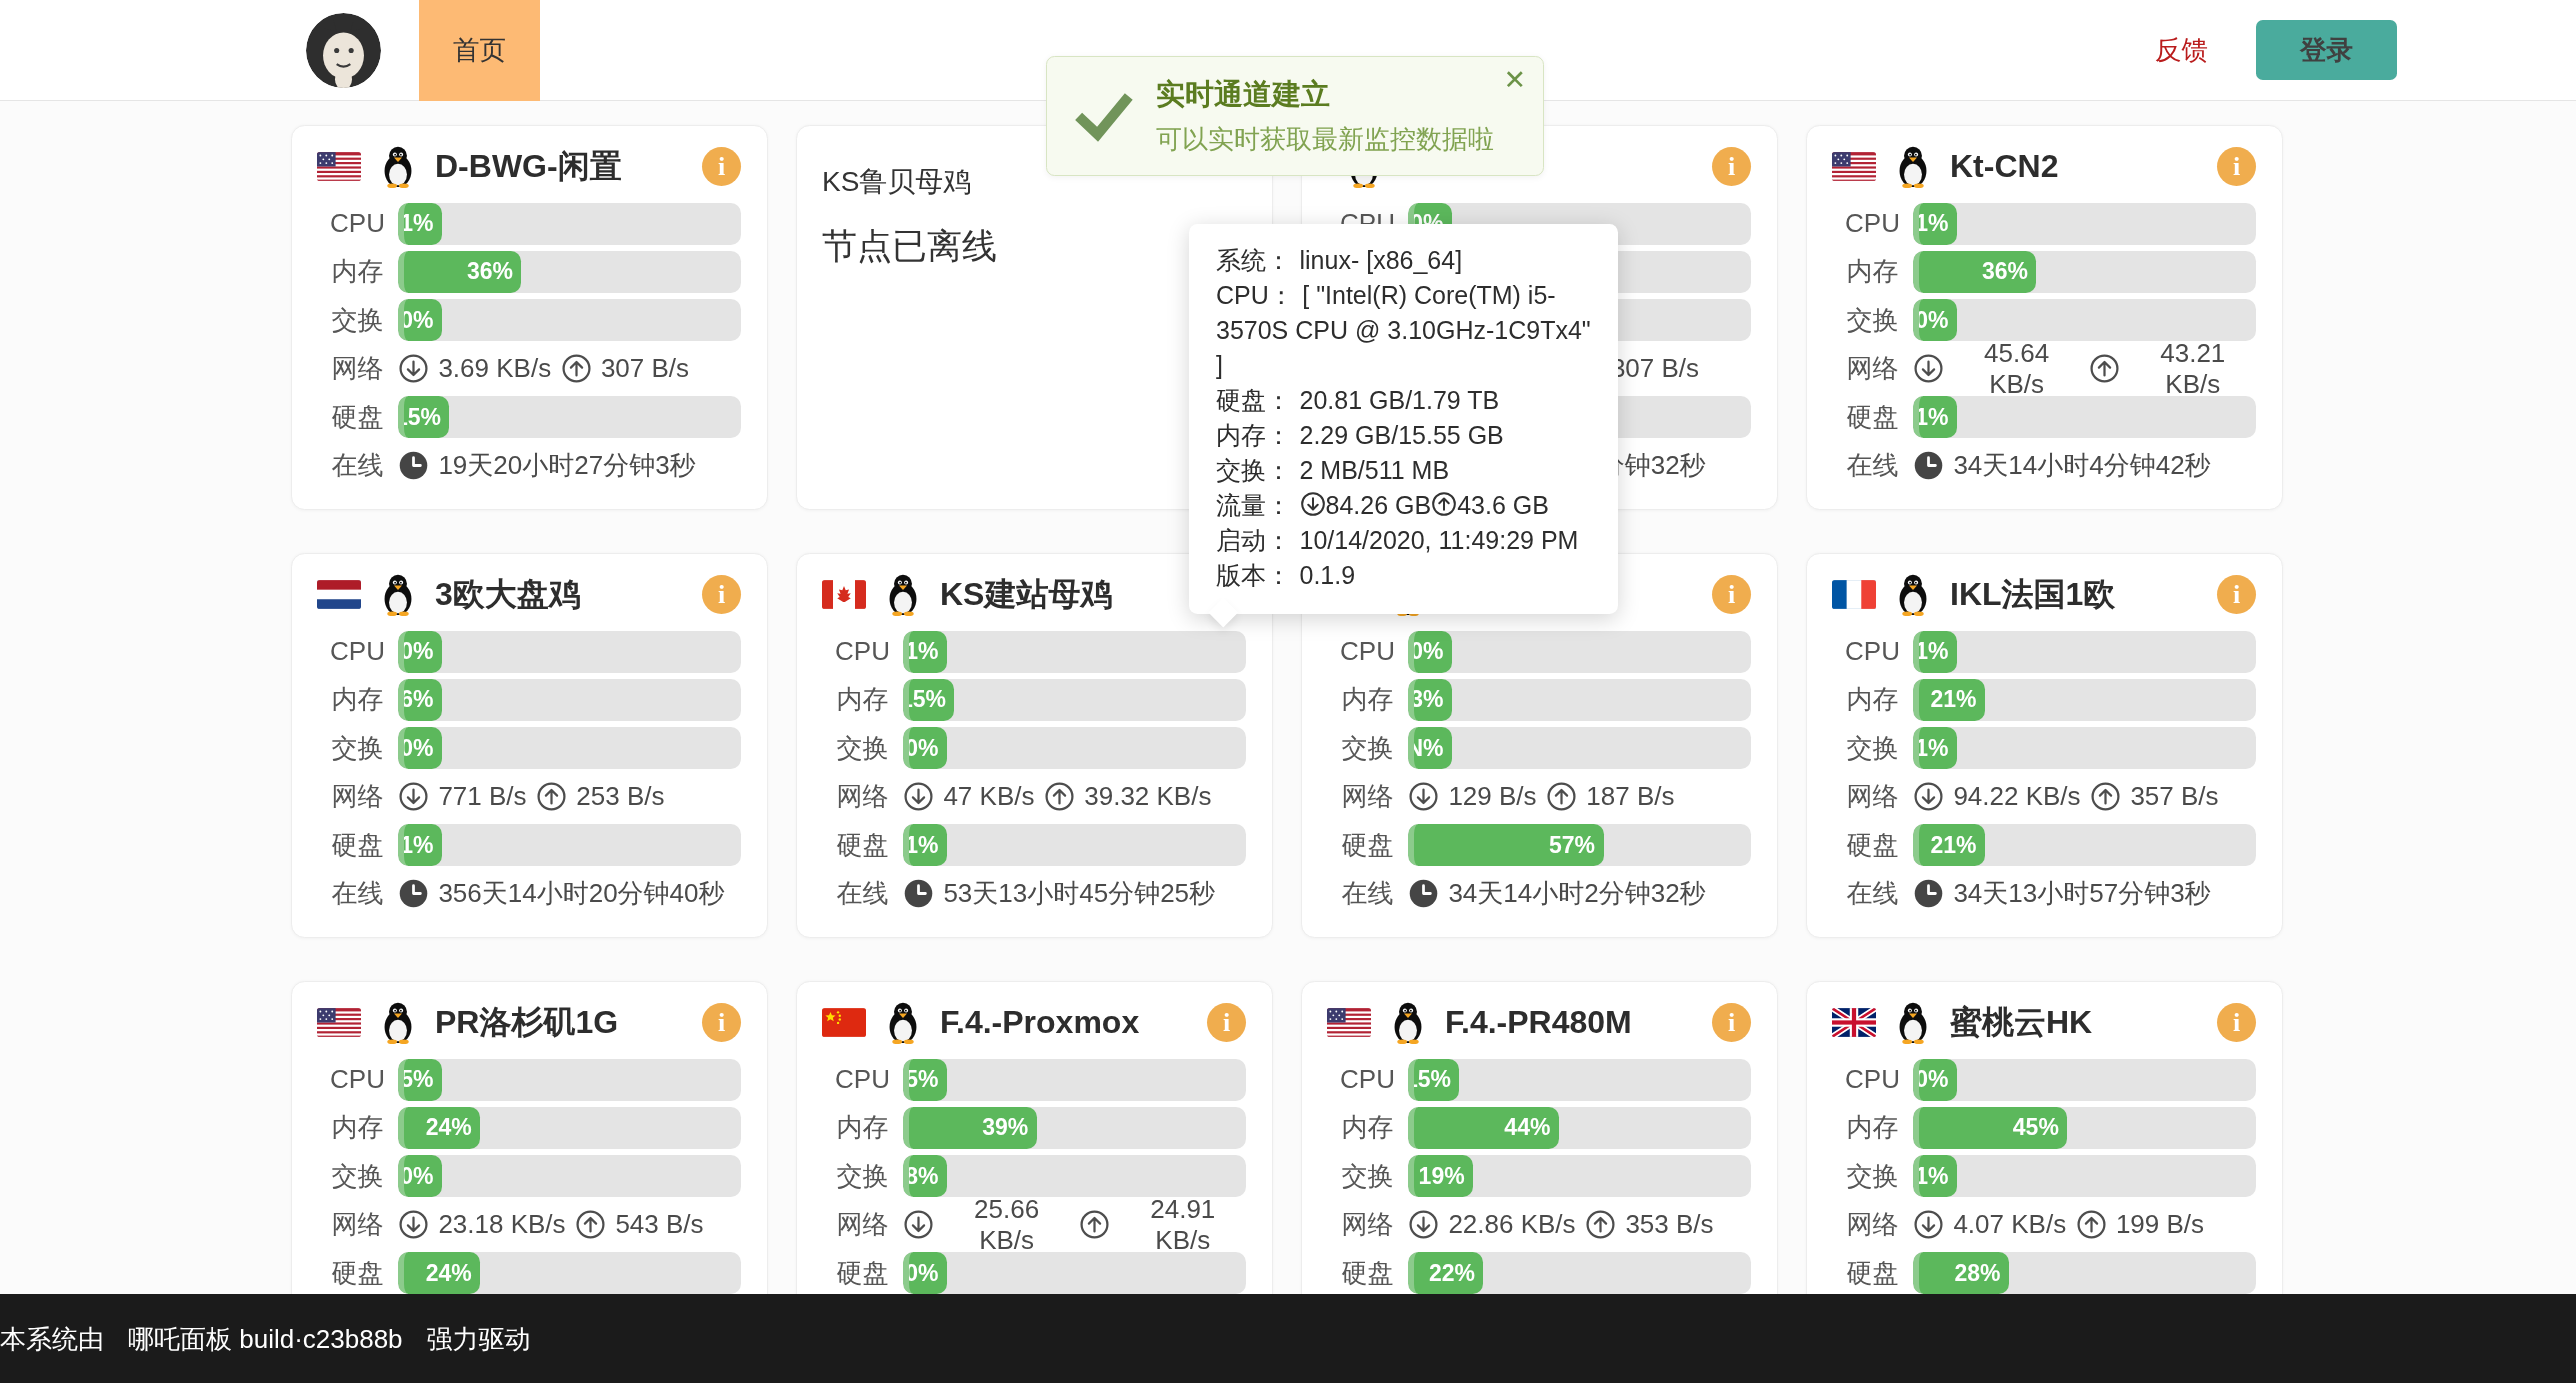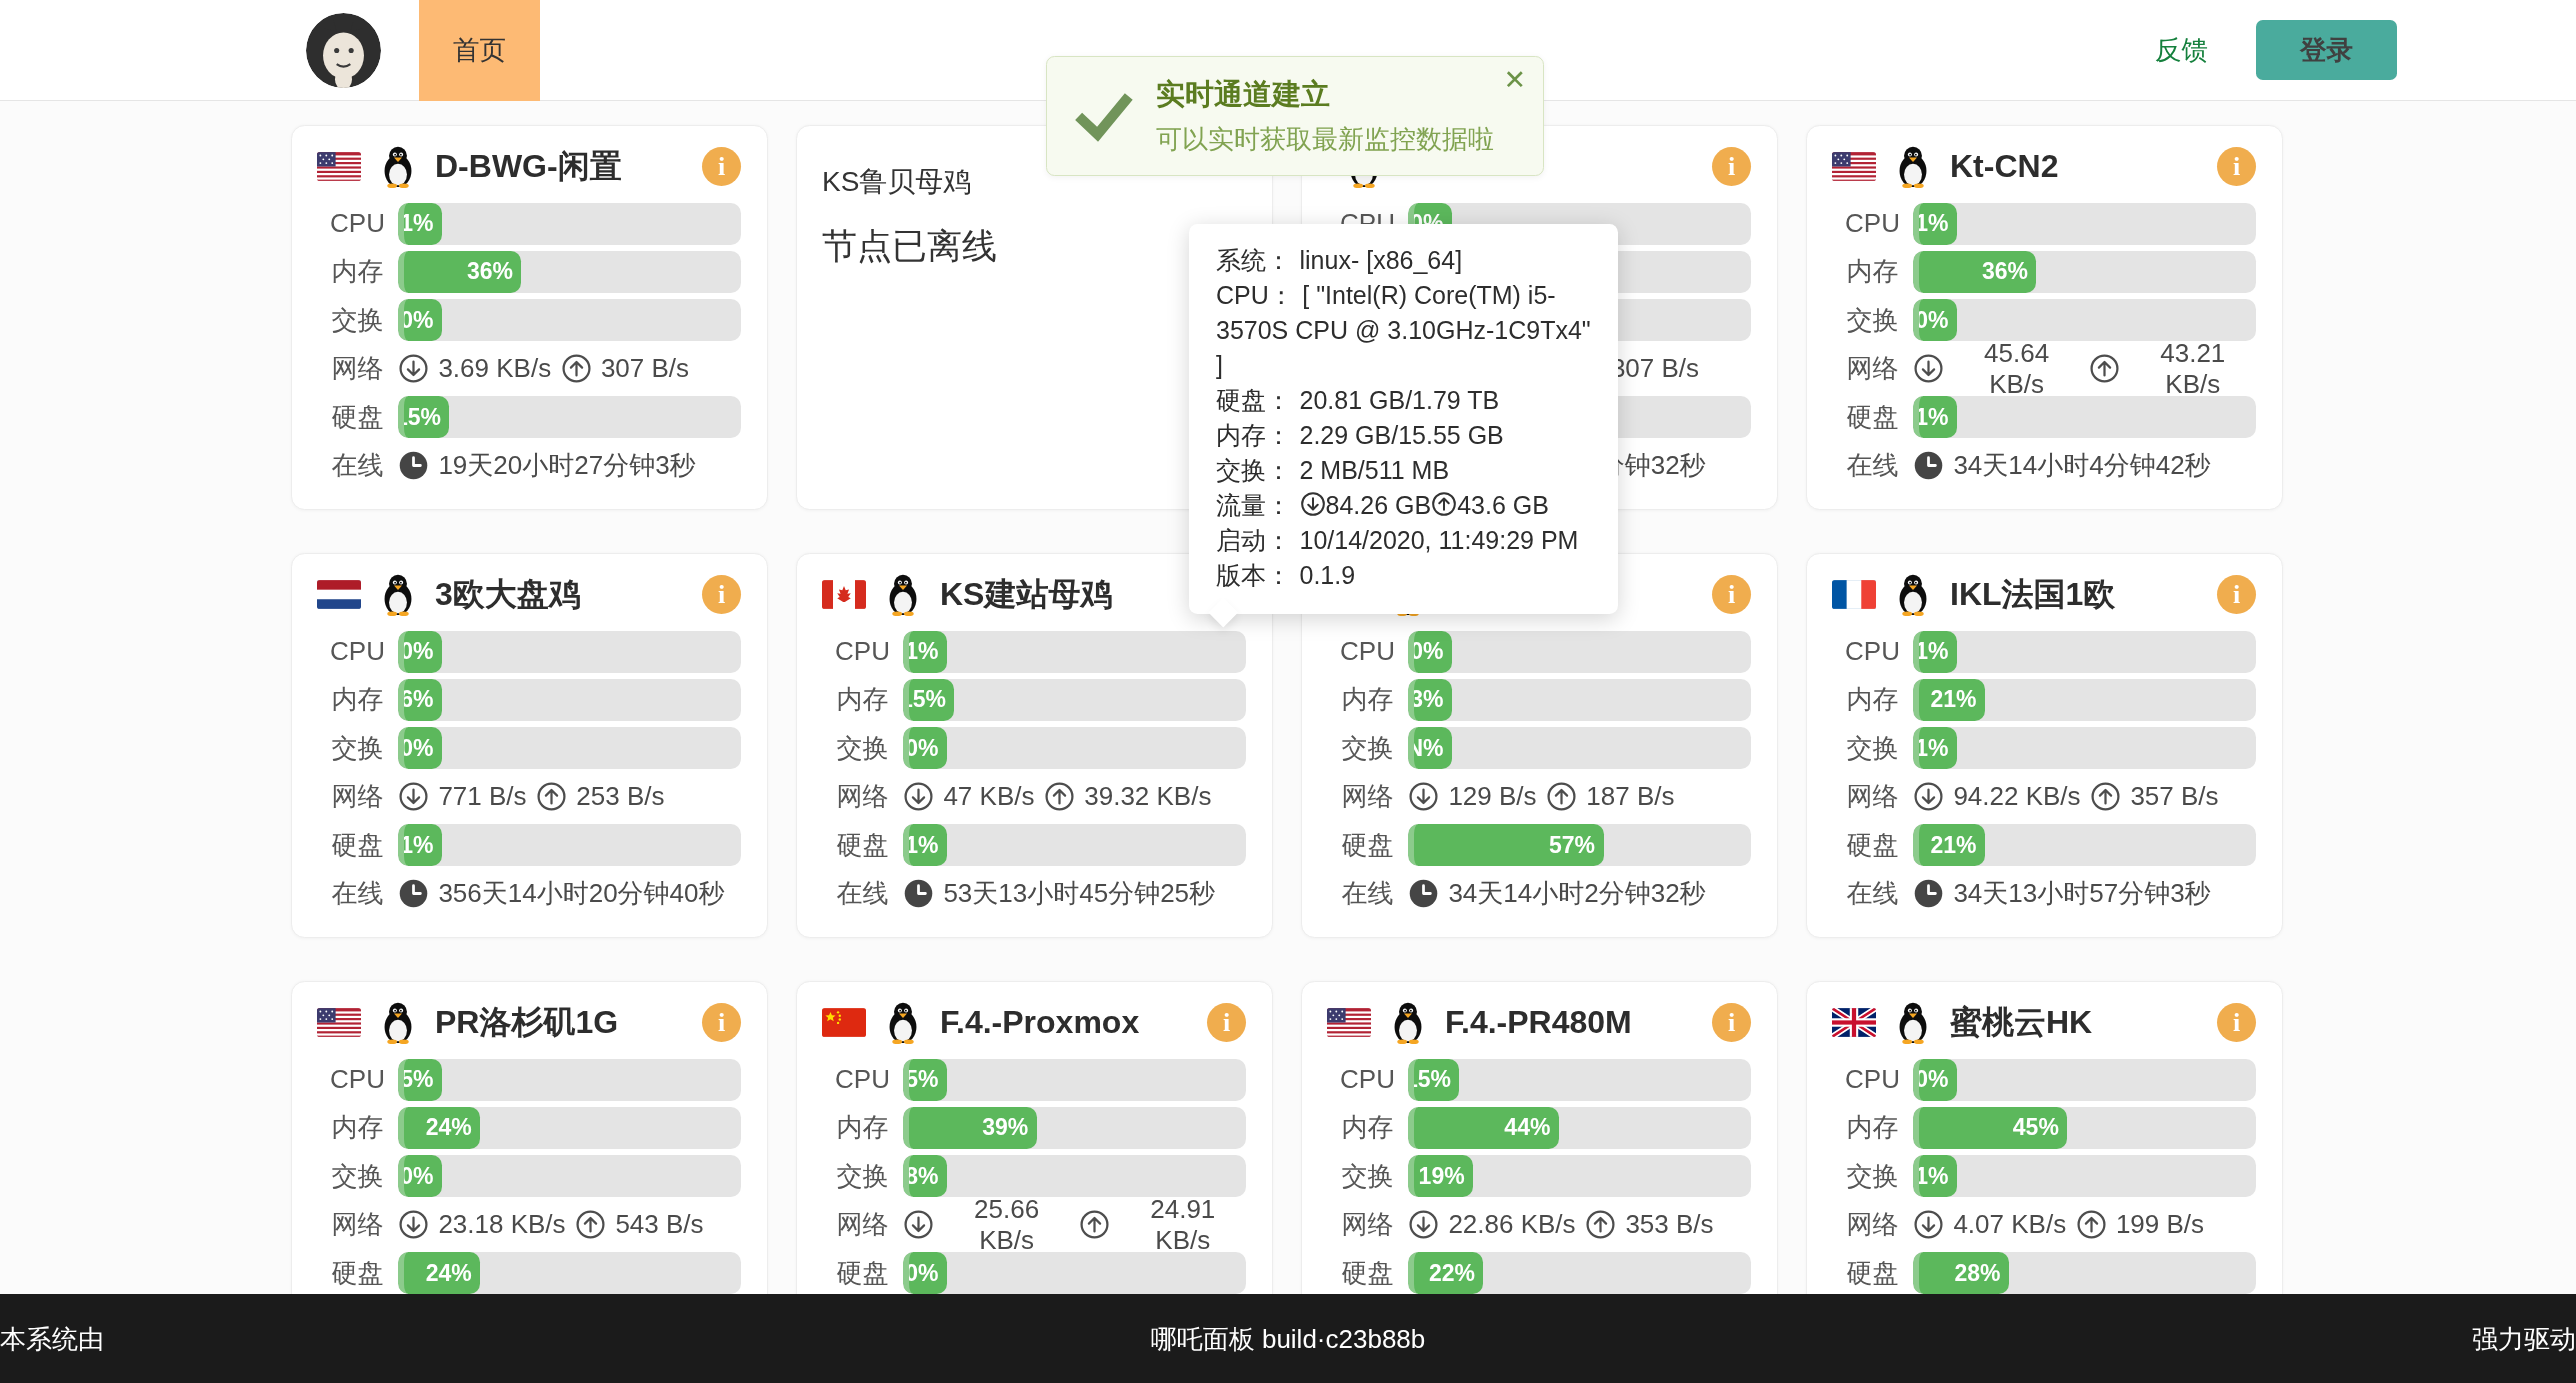--- a/index.html
+++ b/index.html
@@ -6,21 +6,21 @@
   html,body { width:2576px; height:1384px; overflow:hidden; background:#fbfbfb;
     font-family:"Liberation Sans","DejaVu Sans",sans-serif; color:#333; position:relative; }
 
   
   .header { height:101px; background:#fff; border-bottom:0.9px solid #e5e5e5;
     display:flex; align-items:center; position:relative; z-index:5; }
   .logo { width:75px; height:75px; margin-left:306px; border-radius:50%; overflow:hidden; flex:none; }
   .tab-home { margin-left:38px; width:121px; height:101px; background:#fdba74;
     display:flex; align-items:center; justify-content:center; font-size:26.5px; color:#333; cursor:pointer; }
   .header-spacer { flex:1; }
-  .feedback { font-size:26.5px; color:#15803d; margin-right:48px; cursor:pointer; }
+  .feedback { font-size:26.5px; color:#b91c1c; margin-right:48px; cursor:pointer; }
   .login-btn { width:141px; height:60px; margin-right:179px; background:#4aab9d; color:#404040;
     font-size:26.5px; font-weight:bold; border:none; border-radius:6.8px; display:flex;
     align-items:center; justify-content:center; cursor:pointer; }
 
   
   .content { width:1994px; margin:24px auto 0; display:grid;
     grid-template-columns:repeat(4,477px); column-gap:28px; row-gap:43px; }
   .card { width:477px; height:385px; background:#fff; border:0.9px solid #ededed; border-radius:13.7px;
     padding:15.4px 26px 0 25px; box-shadow:0 0.9px 3.4px rgba(0,0,0,.04); }
   .title-row { display:flex; align-items:center; height:51px; gap:19px; }
@@ -57,21 +57,21 @@
   .tooltip { position:absolute; left:1189px; top:224px; width:429px; z-index:80;
     background:#fff; border-radius:8.5px; box-shadow:0 4.3px 22px rgba(0,0,0,.17);
     padding:19px 26px 20.5px 27px; font-size:25px; line-height:35px; color:#2d2d2d; }
   .tooltip-arrow { position:absolute; left:24px; bottom:-9.4px; width:20.5px; height:20.5px;
     background:#fff; transform:rotate(45deg); box-shadow:3.4px 3.4px 8.5px rgba(0,0,0,.08); }
   .tt-label { margin-right:8.5px; }
   .tt-cicon svg { width:26px; height:26px; display:inline-block; vertical-align:-3.4px; }
 
   
   .footer { position:absolute; left:0; bottom:0; width:100%; height:90px; background:#1b1b1b;
-    z-index:60; display:flex; align-items:center; justify-content:space-between; gap:11px;
+    z-index:60; display:flex; align-items:center; justify-content:flex-start; gap:24px;
     font-size:26px; color:#fff; }
   .footer a { color:#fff; text-decoration:none; cursor:pointer; }
 </style>
 </head>
 <body>
 
 <div class="header">
   <div class="logo">
     <svg viewBox="0 0 88 88">
         <circle cx="44" cy="44" r="44" fill="#2e2e2e"></circle>

